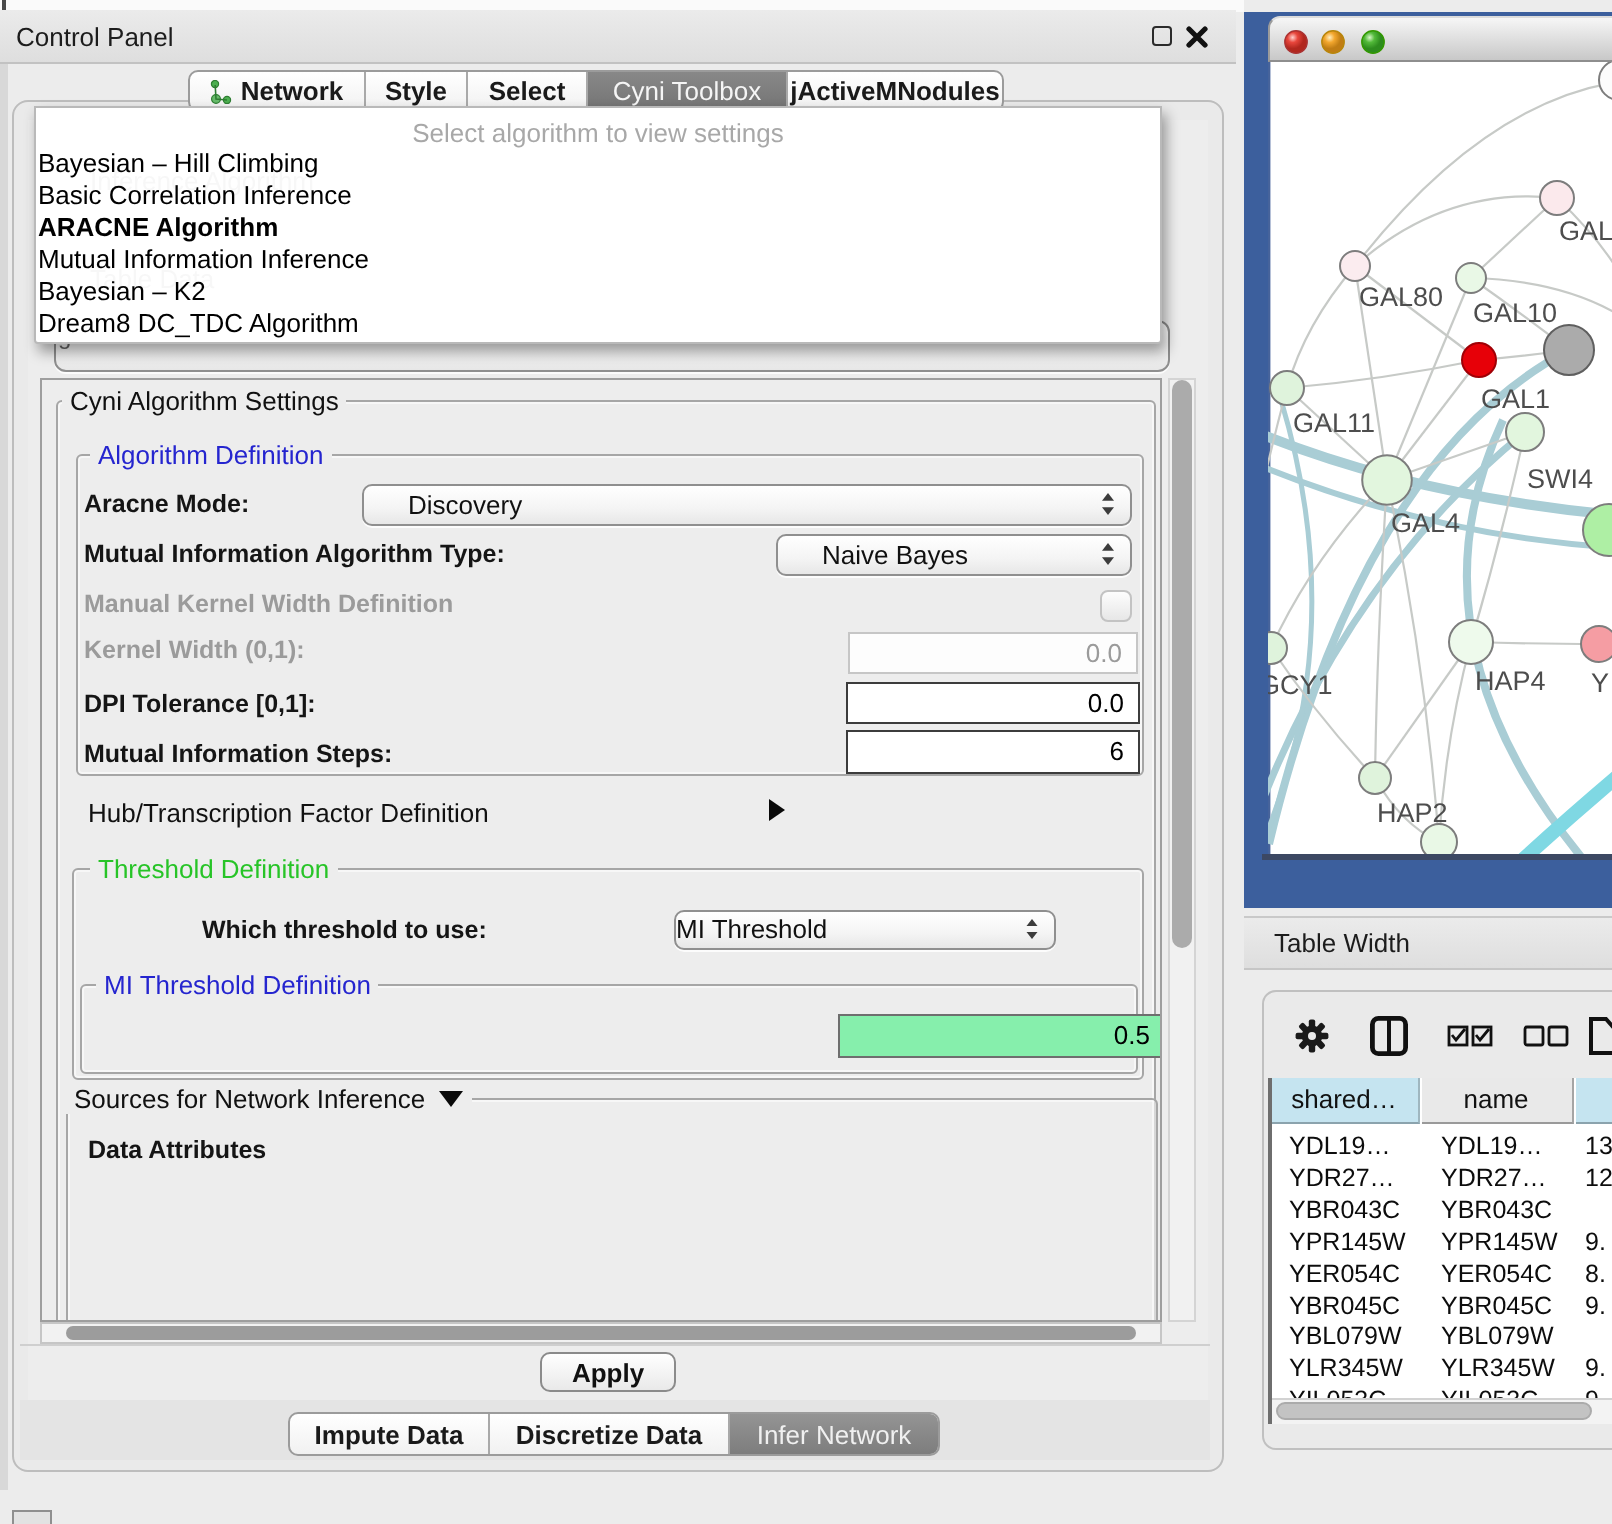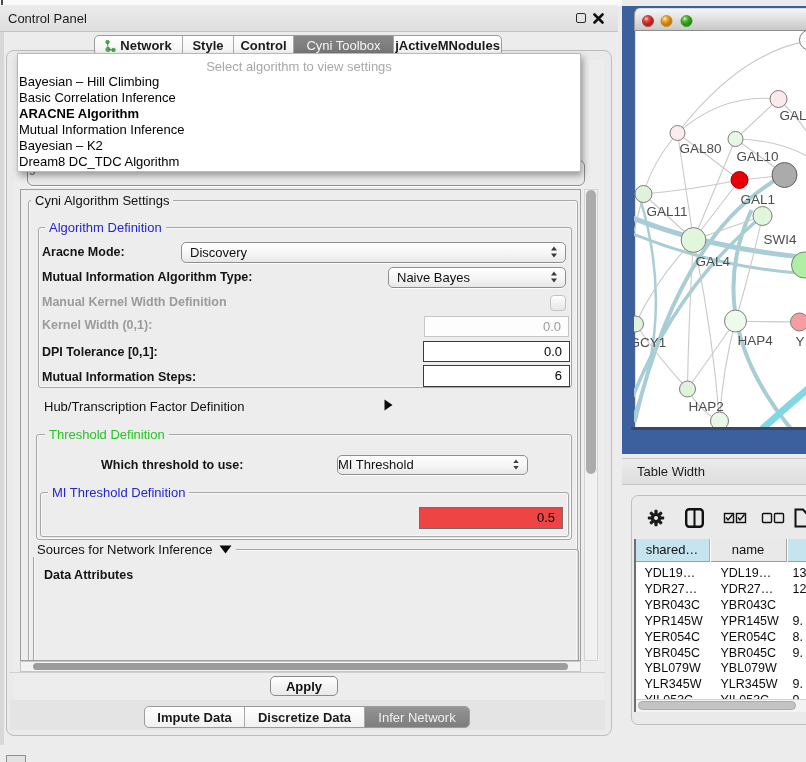--- a/index.html
+++ b/index.html
@@ -4,21 +4,21 @@
 html,body{margin:0;padding:0}
 body{width:806px;height:762px;position:relative;overflow:hidden;background:#ececec;
   font-family:"Liberation Sans",sans-serif;-webkit-font-smoothing:antialiased}
 .b{position:absolute;box-sizing:border-box}
 .lbl{position:absolute;white-space:nowrap}
 .grp{position:absolute;box-sizing:border-box;border:1px solid #a6a6a6;border-radius:3px;
   box-shadow:inset 0 0 0 1px rgba(255,255,255,.55)}
 .gt{position:absolute;background:#ededed;padding:0 4px;font-size:13px;line-height:15px;white-space:nowrap}
 .combo{position:absolute;box-sizing:border-box;border:1px solid #8f8f8f;border-radius:5px;
   background:linear-gradient(#ffffff,#f4f4f4 60%,#e7e7e7);box-shadow:0 1px 0 rgba(255,255,255,.8);
-  font-size:13px;color:#111;line-height:19px;padding-left:8px;white-space:nowrap}
+  font-size:13px;color:#111;line-height:19px;padding-left:22px;white-space:nowrap}
 .spin{position:absolute;right:7px;top:50%;margin-top:-6px;width:8px;height:12px}
 .fld{position:absolute;box-sizing:border-box;font-size:13px;text-align:right;padding-right:7px;white-space:nowrap}
 .row-lbl{position:absolute;font-size:12.5px;font-weight:bold;color:#151515;white-space:nowrap}
 </style></head>
 <body>
 
 <div class="b" style="left:0;top:0;width:622px;height:6px;background:#fafafa"></div>
 <div class="b" style="left:1px;top:0;width:2px;height:5px;background:#4a4a4a"></div>
 
 <div class="b" style="left:0;top:5px;width:618px;height:27px;background:linear-gradient(#ebebeb,#dedede);border-bottom:1px solid #c2c2c2"></div>
@@ -37,21 +37,21 @@
 
 <div class="b" id="toptabs" style="left:94px;top:35px;width:408px;height:21px;border:1px solid #9b9b9b;border-radius:5px;background:linear-gradient(#ffffff,#f1f1f1);overflow:hidden;display:flex">
   <div style="width:87px;border-right:1px solid #a9a9a9;display:flex;align-items:center;justify-content:center;font-size:13px;font-weight:600;color:#1a1a1a">
     <svg width="11" height="12" viewBox="0 0 11 12" style="margin-right:4px">
       <circle cx="2.5" cy="2" r="1.8" fill="#4caf50" stroke="#2e7d32" stroke-width=".6"></circle>
       <circle cx="3" cy="9.5" r="2.2" fill="#66bb6a" stroke="#2e7d32" stroke-width=".6"></circle>
       <circle cx="8.5" cy="10" r="1.8" fill="#4caf50" stroke="#2e7d32" stroke-width=".6"></circle>
       <path d="M2.6 2.5 L3 9.5 L8.5 10" stroke="#2e7d32" stroke-width=".8" fill="none"></path>
     </svg>Network</div>
   <div style="width:50px;border-right:1px solid #a9a9a9;display:flex;align-items:center;justify-content:center;font-size:13px;font-weight:600;color:#1a1a1a">Style</div>
-  <div style="width:59px;border-right:1px solid #a9a9a9;display:flex;align-items:center;justify-content:center;font-size:13px;font-weight:600;color:#1a1a1a">Control</div>
+  <div style="width:59px;border-right:1px solid #a9a9a9;display:flex;align-items:center;justify-content:center;font-size:13px;font-weight:600;color:#1a1a1a">Select</div>
   <div style="width:99px;border-right:1px solid #a9a9a9;display:flex;align-items:center;justify-content:center;font-size:13px;color:#f5f5f5;background:linear-gradient(#888,#747474)">Cyni Toolbox</div>
   <div style="flex:1;display:flex;align-items:center;justify-content:center;font-size:13px;font-weight:600;color:#1a1a1a">jActiveMNodules</div>
 </div>
 
 <div class="combo" style="left:27px;top:160px;width:558px;height:26px;border-radius:6px"></div>
 <div class="b" style="left:29px;top:172px;width:12px;height:12px;overflow:hidden">
   <div class="lbl" style="left:0;top:-11px;font-size:12px;color:#666">g</div>
 </div>
 
 <div class="b" style="left:17px;top:53px;width:564px;height:119px;background:#ffffff;border:1px solid #b9b9b9;box-shadow:2px 4px 7px rgba(0,0,0,.38);border-radius:0 0 2px 2px"></div>
@@ -108,21 +108,21 @@
   <div class="row-lbl" style="left:80px;top:268px">Which threshold to use:</div>
   <div class="combo" style="left:316px;top:264.5px;width:191px;height:20px;line-height:18px;padding-left:0">MI Threshold
     <svg class="spin" viewBox="0 0 8 12" style="height:11px;margin-top:-5.5px">
         <path d="M4 0.5 L7 4.4 H1 Z" fill="#3c3c3c"></path>
         <path d="M4 11.5 L7 7.6 H1 Z" fill="#3c3c3c"></path>
       </svg>
   </div>
 
   <div class="grp" style="left:19px;top:301.5px;width:529px;height:45px"></div>
   <div class="gt" style="left:27px;top:294.5px;color:#2525cf">MI Threshold Definition</div>
-  <div class="fld" style="left:398px;top:316.5px;width:144px;height:22.5px;border:1.5px solid #6e6e6e;background:#ef4444;color:#000;line-height:20.5px">0.5</div>
+  <div class="fld" style="left:398px;top:316.5px;width:164px;height:22.5px;border:1.5px solid #6e6e6e;background:#86efac;color:#000;line-height:20.5px">0.5</div>
 
   <div class="grp" style="left:12px;top:359px;width:546px;height:160px;border-radius:3px 3px 0 0"></div>
   <div class="gt" style="left:12px;top:352px;color:#111">Sources for Network Inference
     <svg width="13" height="9" viewBox="0 0 13 9" style="margin-left:3px">
         <path d="M0.5 0.5 L12.5 0.5 L6.5 8.5 Z" fill="#0a0a0a"></path>
       </svg>
   </div>
   <div class="row-lbl" style="left:23px;top:378px;font-size:12.5px">Data Attributes</div>
 
 </div>

